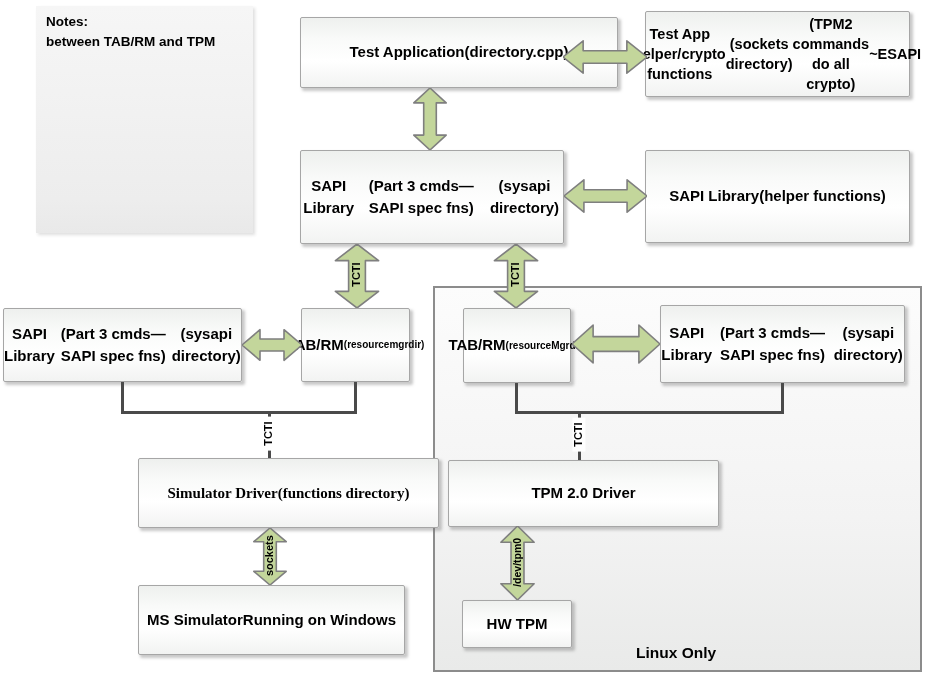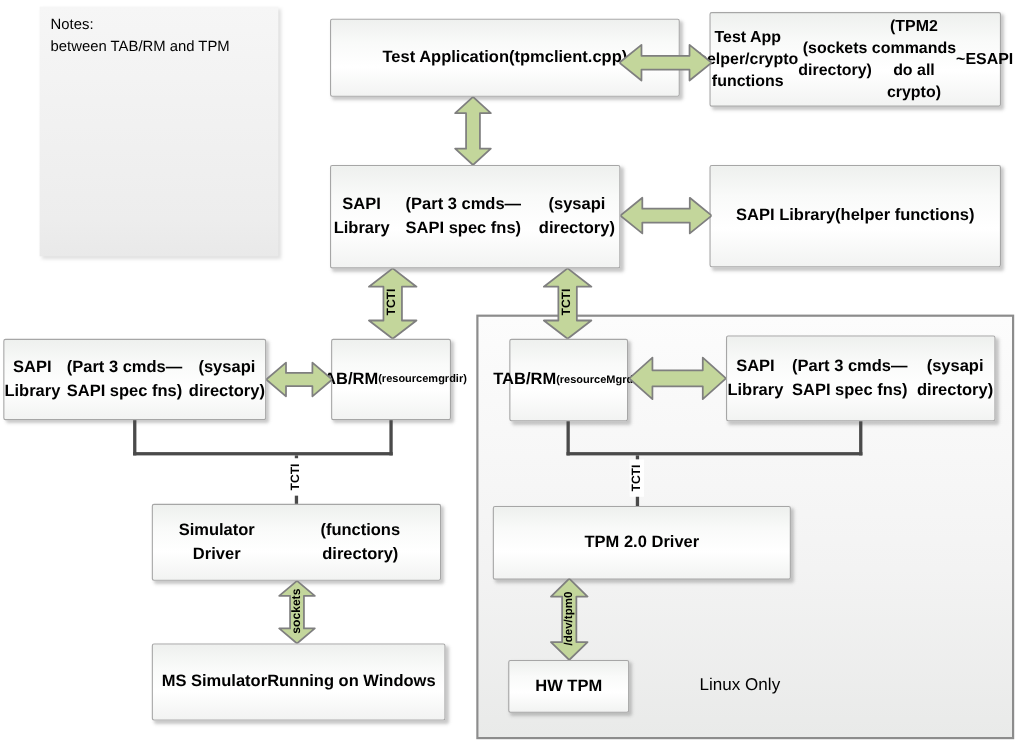--- a/index.html
+++ b/index.html
@@ -23,21 +23,21 @@
     text-align:center;font-weight:bold;color:#000;
     font-size:15px;line-height:1.5;
   }
   .node .sub{font-size:10px;line-height:1.35;}
   .node.dense{font-size:14.5px;line-height:1.38;}
 
   .notes{
     position:absolute;left:36px;top:6px;width:217px;height:227px;
     background:linear-gradient(180deg,#f6f6f6 0%,#ededed 85%,#e9e9e9 100%);
     box-shadow:2px 2px 3px rgba(150,150,150,.3);
-    padding:6px 10px;font-weight:normal;font-size:13.5px;line-height:1.5;color:#000;
+    padding:6px 10px;font-weight:bold;font-size:13.5px;line-height:1.5;color:#000;
   }
 
   .container-box{
     position:absolute;left:433px;top:286px;width:489px;height:386px;
     border:2px solid var(--container-border,#8c8c8c);
     background:linear-gradient(180deg,#fcfcfc 0%,#f3f3f3 60%,#e9eae9 100%);
   }
 
   .arrow{position:absolute;}
   .arrow svg{display:block;width:100%;height:100%;}
@@ -52,38 +52,38 @@
   .cline{position:absolute;background:var(--bracket-line,#4a4a4a);}
 
   .vlabel{
     position:absolute;width:64px;text-align:center;
     transform:rotate(-90deg);
     font-weight:bold;font-size:11px;color:#000;white-space:nowrap;
     line-height:1.2;
   }
   .vlabel.onwhite{background:#ffffff;width:34px;padding:0 1px;}
 
-  .linux-label{position:absolute;left:636px;top:614px;font-weight:normal;font-size:15.5px;color:#000;}
+  .linux-label{position:absolute;left:636px;top:644px;font-weight:bold;font-size:15.5px;color:#000;}
 </style>
 </head>
 <body>
 
 <div id="canvas">
 
   <div class="notes">
     <div>Notes:</div>
     <div>between TAB/RM and TPM</div>
   </div>
 
   <div class="container-box"></div>
   <div class="linux-label">Linux Only</div>
 
   <div class="node" style="left:300px;top:17px;width:318px;height:71px;">
     <div>Test Application</div>
-    <div>(tpmclient.cpp)</div>
+    <div>(directory.cpp)</div>
   </div>
 
   <div class="node dense" style="left:645px;top:11px;width:265px;height:86px;">
     <div>Test App helper/crypto functions</div>
     <div>(sockets directory)</div>
     <div>(TPM2 commands do all crypto)</div>
     <div>~ESAPI</div>
   </div>
 
   <div class="node" style="left:300px;top:150px;width:264px;height:94px;">
@@ -114,21 +114,21 @@
     <div class="sub">(resourceMgr</div>
     <div class="sub">dir)</div>
   </div>
 
   <div class="node" style="left:660px;top:305px;width:245px;height:78px;">
     <div>SAPI Library</div>
     <div>(Part 3 cmds—SAPI spec fns)</div>
     <div>(sysapi directory)</div>
   </div>
 
-  <div class="node" style="left:138px;top:458px;width:263px;height:70px;">
+  <div class="node" style="left:138px;top:458px;width:301px;height:70px;font-family:Liberation Serif, serif;">
     <div>Simulator Driver</div>
     <div>(functions directory)</div>
   </div>
 
   <div class="node" style="left:138px;top:585px;width:267px;height:70px;">
     <div>MS Simulator</div>
     <div>Running on Windows</div>
   </div>
 
   <div class="node" style="left:448px;top:460px;width:271px;height:67px;">

